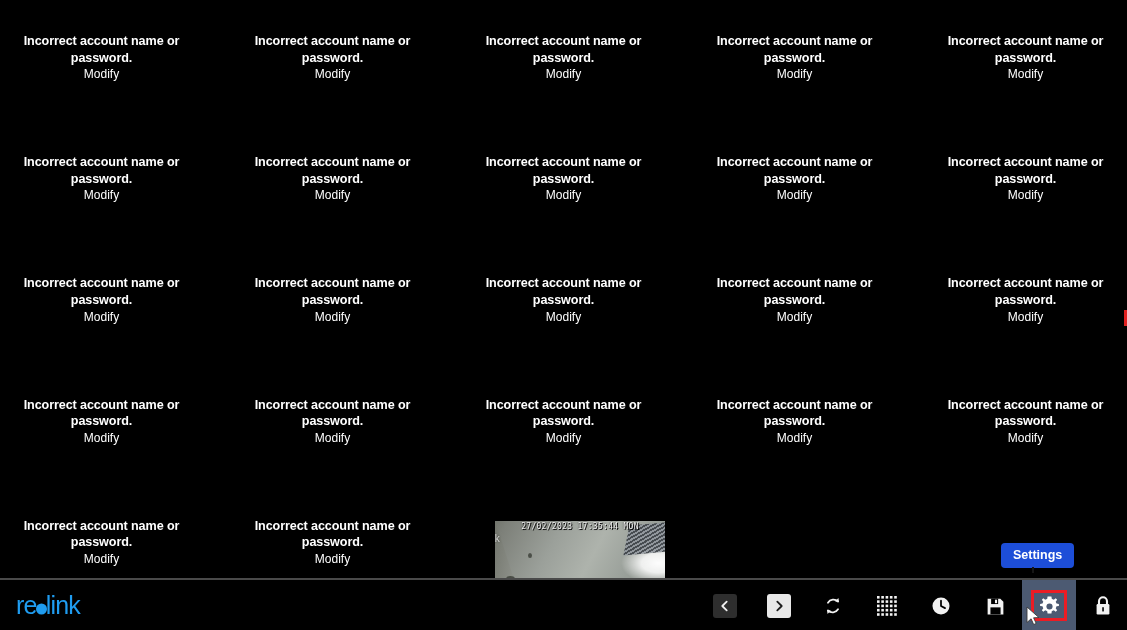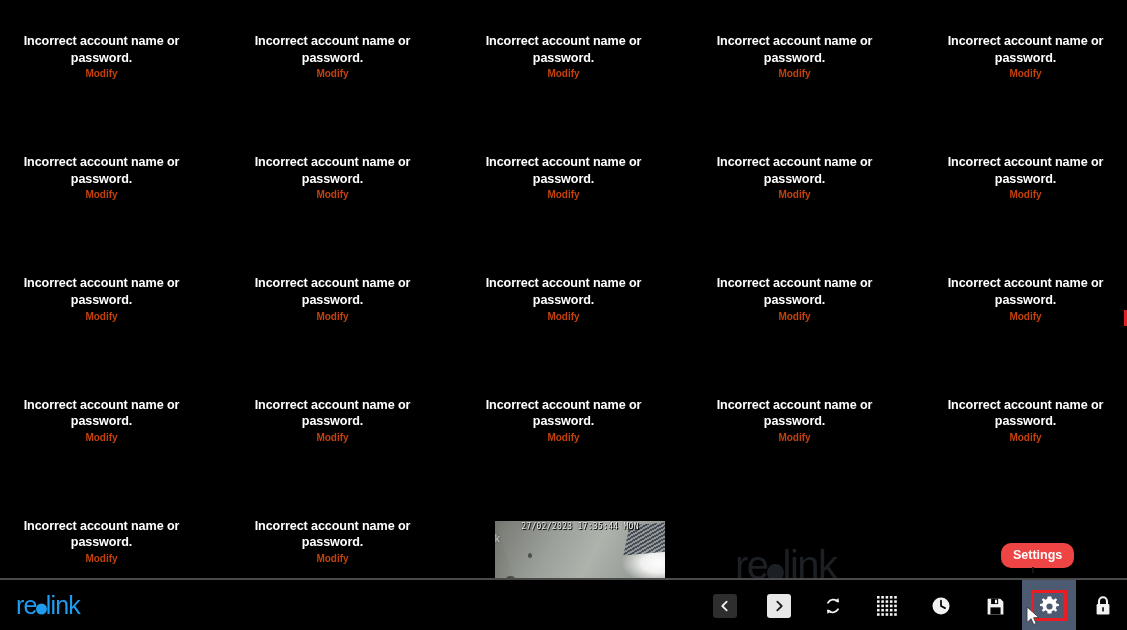--- a/index.html
+++ b/index.html
@@ -40,23 +40,23 @@
   .cell-msg {
     color: #ffffff;
     font-size: 12.6px;
     font-weight: bold;
     line-height: 16.6px;
     text-align: center;
     width: 190px;
     letter-spacing: -0.1px;
   }
   .cell-link {
-    color: #c2410c;
-    font-size: 10px;
-    font-weight: bold;
+    color: #ffffff;
+    font-size: 12px;
+    font-weight: normal;
     line-height: 16.6px;
     text-align: center;
     cursor: pointer;
   }
 
   
   .cell-video {
     padding-top: 0;
     justify-content: flex-start;
     margin-left: 33px;
@@ -208,26 +208,26 @@
     position: absolute;
     left: 9px; top: 10px;
     width: 36px; height: 31px;
     border: 3px solid #ec1c24;
     box-sizing: border-box;
   }
 
   #tooltip {
     position: absolute;
     left: 1001px; top: 543px;
-    background: #ef4444;
+    background: #1d4ed8;
     color: #ffffff;
     font-size: 12.5px;
     font-weight: bold;
     padding: 5px 12px 6px 12px;
-    border-radius: 10px;
+    border-radius: 4px;
     white-space: nowrap;
   }
   #tooltip:after {
     content: "";
     position: absolute;
     left: 31px; bottom: -5px;
     width: 2px; height: 6px;
     background: #161616;
   }
 
@@ -340,21 +340,20 @@
           <div class="video-spot" style="left:62px;top:32px"></div>
           <div class="video-spot" style="left:40px;top:55px;width:9px;height:6px"></div>
           <div class="video-ts">27/02/2023 17:35:44 MON</div>
           <div class="video-wm">reolink</div>
         </div>
       </div>
       <div class="cell"></div>
       <div class="cell"></div>
     </div>
 
-  <div id="bg-watermark"><span>re<span class="dot"></span>link</span></div>
 
   <div id="edge-marker"></div>
 
   <div id="tooltip">
     <span>Settings</span>
   </div>
 
   <div id="toolbar">
 
     <div id="brand">

